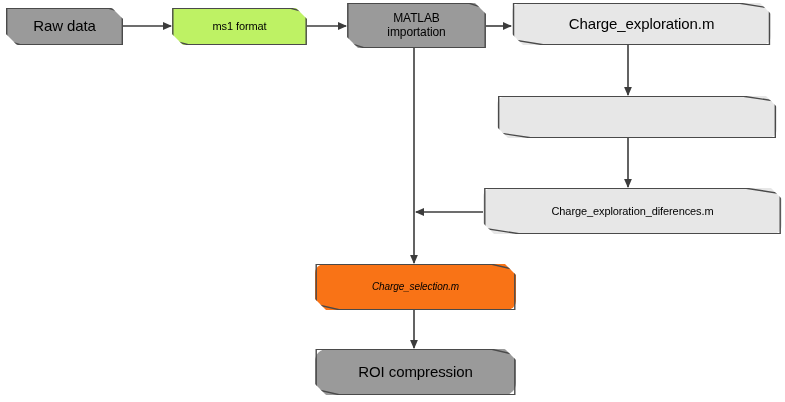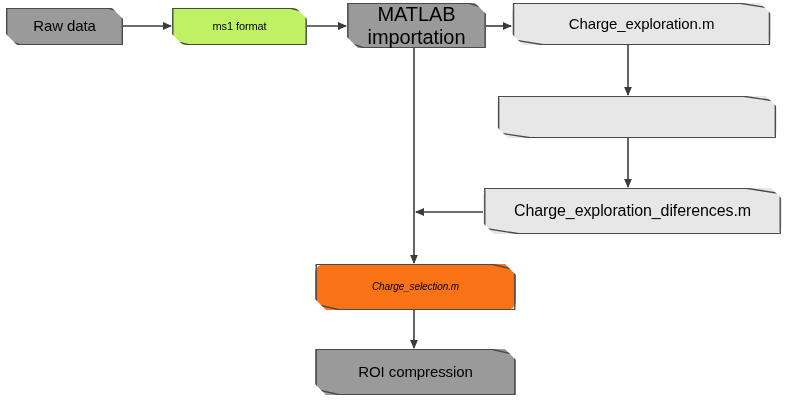--- a/index.html
+++ b/index.html
@@ -95,21 +95,21 @@
 
   <div class="node dark" style="left: 172px; top: 8px; width: 135px; height: 37px; background: #bef264; font-size: 11px;">
     <div class="edge">
       <svg viewBox="0 0 100 100" preserveAspectRatio="none">
         <polygon points="0.6,0.6 88,0.6 99.4,12 99.4,99.4 12,99.4 0.6,88" fill="none" stroke="#4a4a4a" stroke-width="1.4" vector-effect="non-scaling-stroke"></polygon>
       </svg>
     </div>
     <span class="lbl">ms1 format</span>
   </div>
 
-  <div class="node dark" style="left: 347px; top: 3px; width: 139px; height: 45px; background: rgb(154, 154, 154); font-size: 20px;">
+  <div class="node dark" style="left: 347px; top: 3px; width: 139px; height: 45px; background: rgb(154, 154, 154); font-size: 12px;">
     <div class="edge">
       <svg viewBox="0 0 100 100" preserveAspectRatio="none">
         <polygon points="0.6,0.6 88,0.6 99.4,12 99.4,99.4 12,99.4 0.6,88" fill="none" stroke="#4a4a4a" stroke-width="1.4" vector-effect="non-scaling-stroke"></polygon>
       </svg>
     </div>
     <span class="lbl">MATLAB
 importation</span>
   </div>
 
   <div class="node light" style="left: 512px; top: 3px; width: 259px; height: 42px; background: rgb(231, 231, 231); font-size: 15px;">
@@ -122,39 +122,39 @@
   </div>
 
   <div class="node light" style="left: 497px; top: 96px; width: 280px; height: 42px; background: rgb(231, 231, 231); font-size: 15px;">
     <div class="edge">
       <svg viewBox="0 0 100 100" preserveAspectRatio="none">
         <polygon points="0.6,0.6 88,0.6 99.4,12 99.4,99.4 12,99.4 0.6,88" fill="none" stroke="#4a4a4a" stroke-width="1.4" vector-effect="non-scaling-stroke"></polygon>
       </svg>
     </div>
   </div>
 
-  <div class="node light" style="left: 483px; top: 188px; width: 299px; height: 46px; background: rgb(231, 231, 231); font-size: 16px;">
+  <div class="node light" style="left: 483px; top: 188px; width: 299px; height: 46px; background: rgb(231, 231, 231); font-size: 11px;">
     <div class="edge">
       <svg viewBox="0 0 100 100" preserveAspectRatio="none">
         <polygon points="0.6,0.6 88,0.6 99.4,12 99.4,99.4 12,99.4 0.6,88" fill="none" stroke="#4a4a4a" stroke-width="1.4" vector-effect="non-scaling-stroke"></polygon>
       </svg>
     </div>
     <span class="lbl">Charge_exploration_diferences.m</span>
   </div>
 
   <div class="node light" style="left: 315px; top: 264px; width: 201px; height: 46px; background: #f97316; font-size: 10px; font-style: italic;">
     <div class="edge">
       <svg viewBox="0 0 100 100" preserveAspectRatio="none">
         <polygon points="0.6,0.6 88,0.6 99.4,12 99.4,99.4 12,99.4 0.6,88" fill="none" stroke="#4a4a4a" stroke-width="1.4" vector-effect="non-scaling-stroke"></polygon>
       </svg>
     </div>
     <span class="lbl">Charge_selection.m</span>
   </div>
 
-  <div class="node dark" style="left: 315px; top: 349px; width: 201px; height: 46px; background: rgb(154, 154, 154); font-size: 15px;">
+  <div class="node dark" style="left: 315px; top: 349px; width: 201px; height: 46px; background: rgb(154, 154, 154); font-size: 15px; border-radius: 12px;">
     <div class="edge">
       <svg viewBox="0 0 100 100" preserveAspectRatio="none">
         <polygon points="0.6,0.6 88,0.6 99.4,12 99.4,99.4 12,99.4 0.6,88" fill="none" stroke="#4a4a4a" stroke-width="1.4" vector-effect="non-scaling-stroke"></polygon>
       </svg>
     </div>
     <span class="lbl">ROI compression</span>
   </div>
 
 </div>
 

